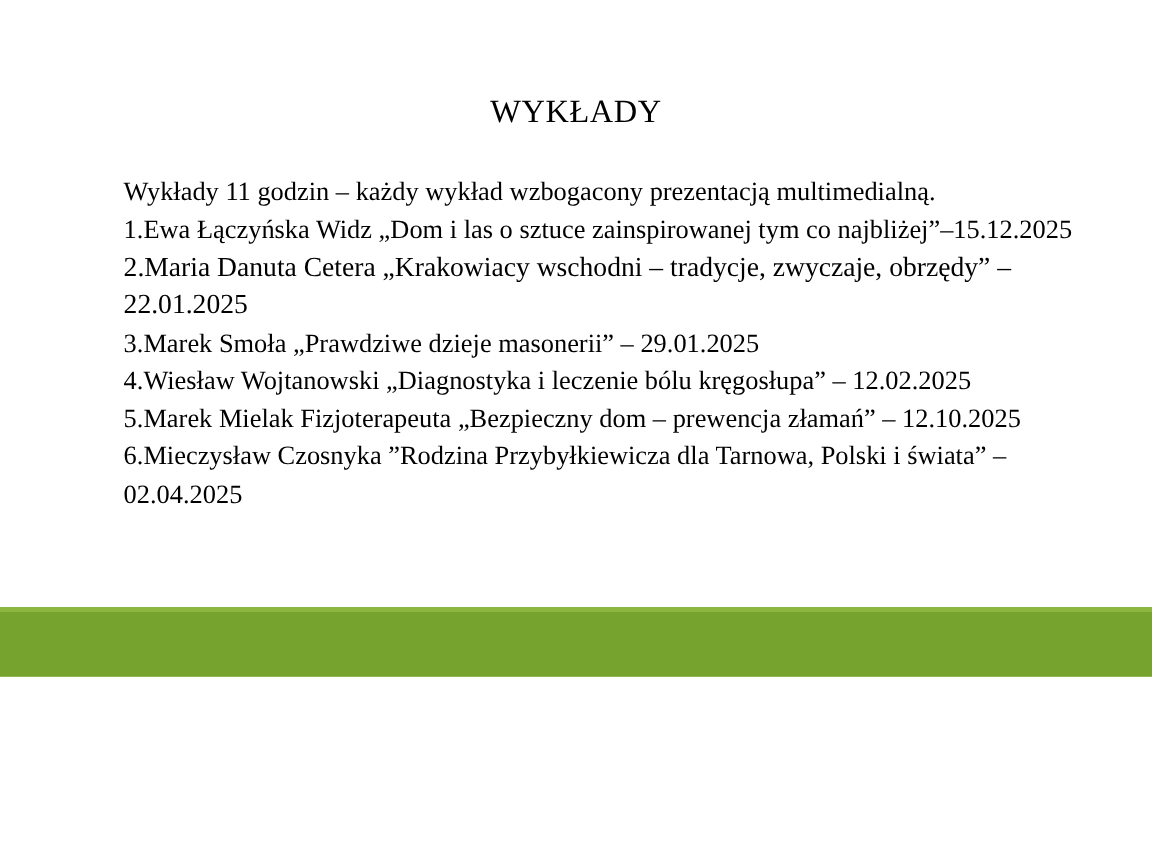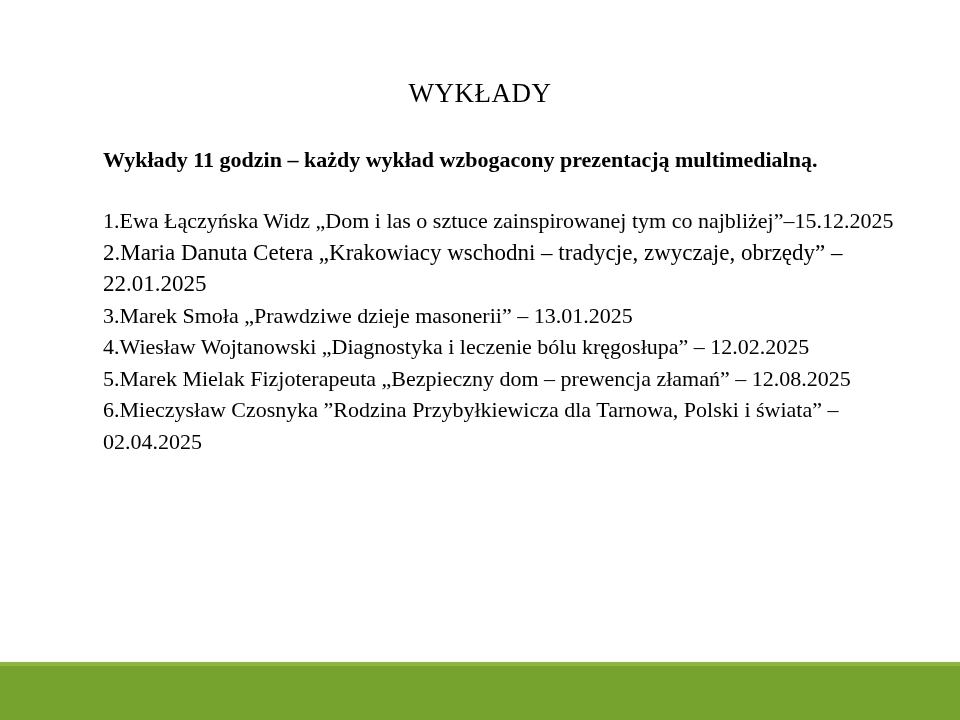--- a/index.html
+++ b/index.html
@@ -9,21 +9,21 @@
   body {
     width: 960px;
     height: 720px;
     background: #ffffff;
     font-family: "Liberation Serif", serif;
     overflow: hidden;
   }
   .slide {
     position: relative;
     width: 960px;
-    height: 720px;
+    height: 564px;
     box-sizing: border-box;
     background: #ffffff;
   }
   .slide-title {
     position: absolute;
     top: 78px;
     left: 0;
     width: 960px;
     text-align: center;
     font-family: "Liberation Serif", serif;
@@ -38,22 +38,20 @@
     width: 810px;
     color: #000000;
     font-family: "Liberation Serif", serif;
   }
   .para {
     font-size: 22px;
     line-height: 31px;
     margin: 0;
   }
   .para.first {
-    margin-bottom: 30px;
-    font-weight: bold;
   }
   .lines {
     font-size: 22px;
     line-height: 31.5px;
   }
   .line {
     display: block;
     white-space: normal;
   }
   .sm1 { font-size: 23px; }
@@ -80,23 +78,23 @@
 <div class="slide">
 
   <div class="slide-title">WYKŁADY</div>
 
   <div class="body-block">
     <p class="para first">Wykłady 11 godzin – każdy wykład wzbogacony prezentacją multimedialną.</p>
 
     <div class="lines">
       <span class="line">1.Ewa Łączyńska Widz „Dom i las o sztuce zainspirowanej tym co najbliżej”–15.12.2025</span>
       <span class="line sm1">2.Maria Danuta Cetera „Krakowiacy wschodni – tradycje, zwyczaje, obrzędy” – 22.01.2025</span>
-      <span class="line">3.Marek Smoła „Prawdziwe dzieje masonerii” – 13.01.2025</span>
+      <span class="line">3.Marek Smoła „Prawdziwe dzieje masonerii” – 29.01.2025</span>
       <span class="line">4.Wiesław Wojtanowski „Diagnostyka i leczenie bólu kręgosłupa” – 12.02.2025</span>
-      <span class="line">5.Marek Mielak Fizjoterapeuta „Bezpieczny dom – prewencja złamań” – 12.08.2025</span>
+      <span class="line">5.Marek Mielak Fizjoterapeuta „Bezpieczny dom – prewencja złamań” – 12.10.2025</span>
       <span class="line">6.Mieczysław Czosnyka ”Rodzina Przybyłkiewicza dla Tarnowa, Polski i świata” – 02.04.2025</span>
     </div>
   </div>
 
   <div class="footer-bar">
     <div class="stripe-accent"></div>
   </div>
 
 </div>
 

